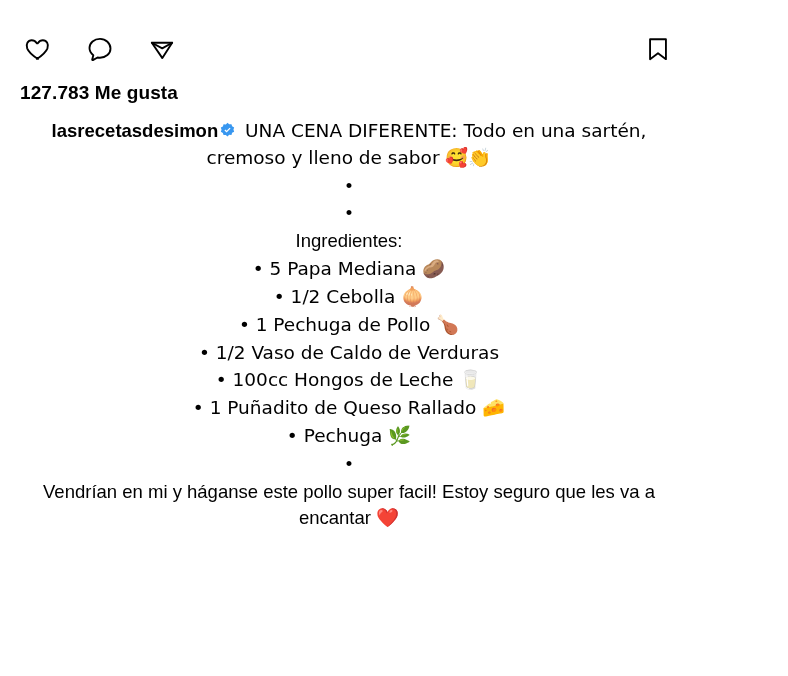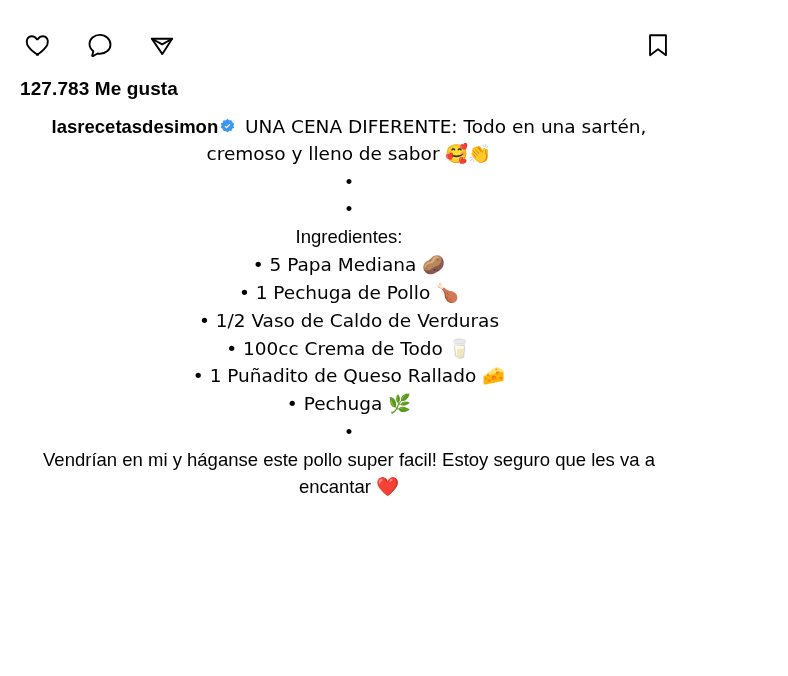--- a/index.html
+++ b/index.html
@@ -10,22 +10,21 @@
   body {
     width: 788px;
     height: 676px;
     font-family: "Liberation Sans", sans-serif;
     color: #000000;
     overflow: hidden;
   }
   .post {
     width: 696px;
     box-sizing: border-box;
-    padding: 0 18px;
-    margin-top: 8px;
+    padding: 12px 18px;
   }
   
   .action-bar {
     display: flex;
     align-items: center;
     height: 62px;
     padding-top: 6px;
   }
   .action-left {
     display: flex;
@@ -131,23 +130,24 @@
           </svg></span><span class="emoji"> UNA CENA DIFERENTE: Todo en una sartén, cremoso y lleno de sabor 🥰👏</span></p>
 
     <p class="bullet-line">•</p>
 
 
     <p class="bullet-line">•</p>
 
     <p class="ingredients-head">Ingredientes:</p>
 
     <p class="ing-item emoji">• 5 Papa Mediana 🥔</p>
+    <p class="ing-item emoji">• 1/2 Cebolla 🧅</p>
     <p class="ing-item emoji">• 1 Pechuga de Pollo 🍗</p>
     <p class="ing-item emoji">• 1/2 Vaso de Caldo de Verduras</p>
-    <p class="ing-item emoji">• 100cc Crema de Todo 🥛</p>
+    <p class="ing-item emoji">• 100cc Hongos de Leche 🥛</p>
     <p class="ing-item emoji">• 1 Puñadito de Queso Rallado 🧀</p>
     <p class="ing-item emoji">• Pechuga 🌿</p>
 
     <p class="bullet-line">•</p>
 
     <p>Vendrían en mi y háganse este pollo super facil! Estoy seguro que les va a encantar ❤️</p>
 
   </div>
 </div>
 

